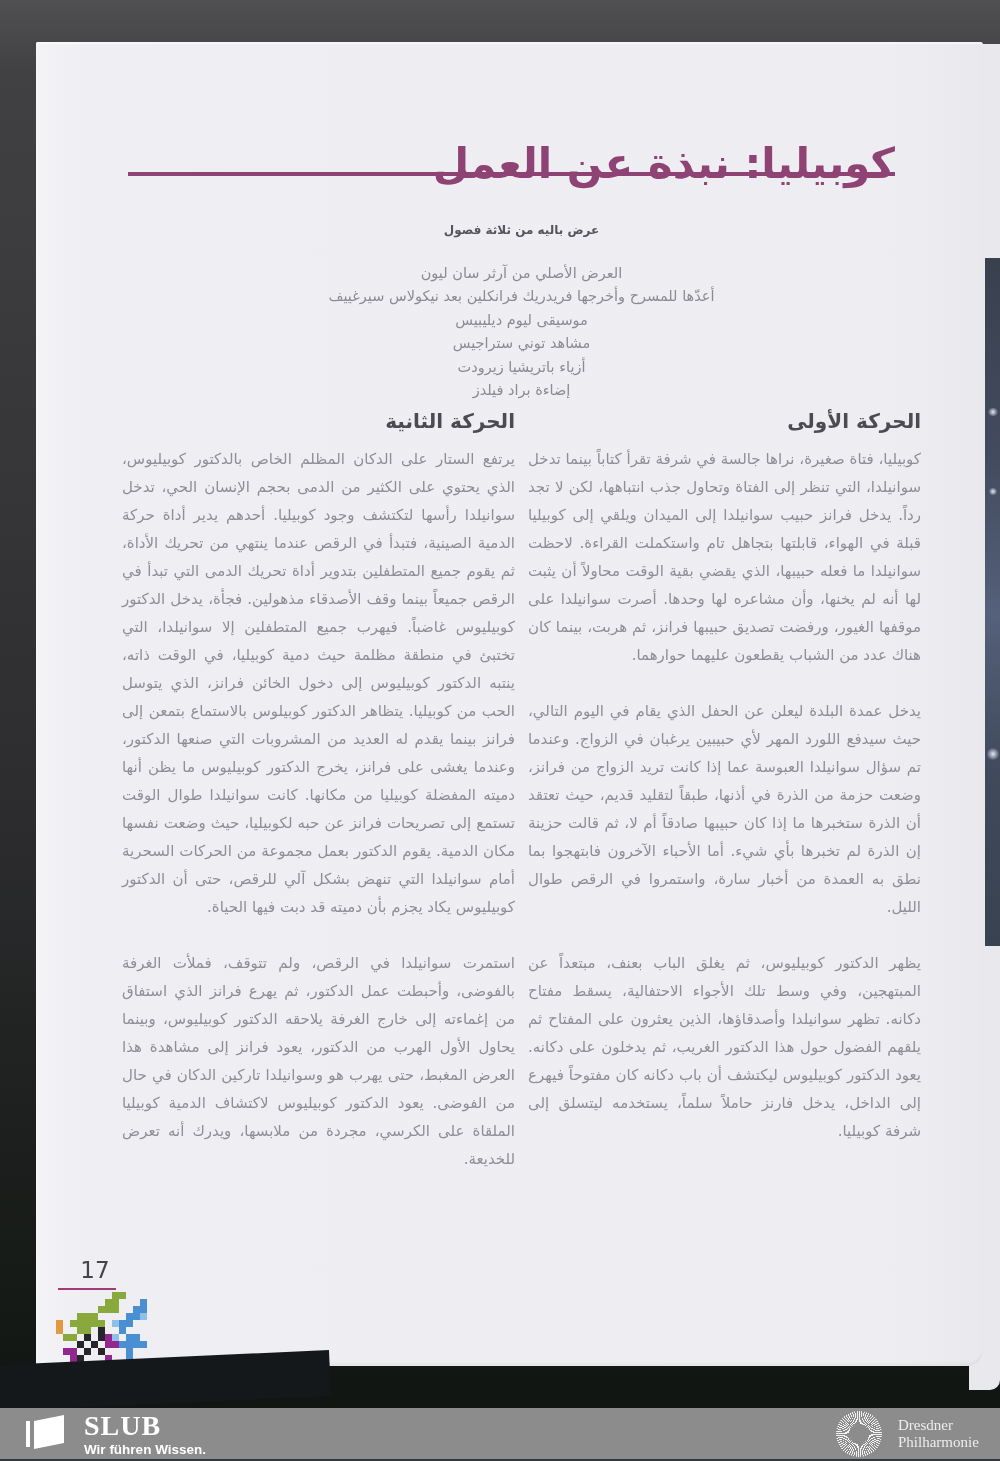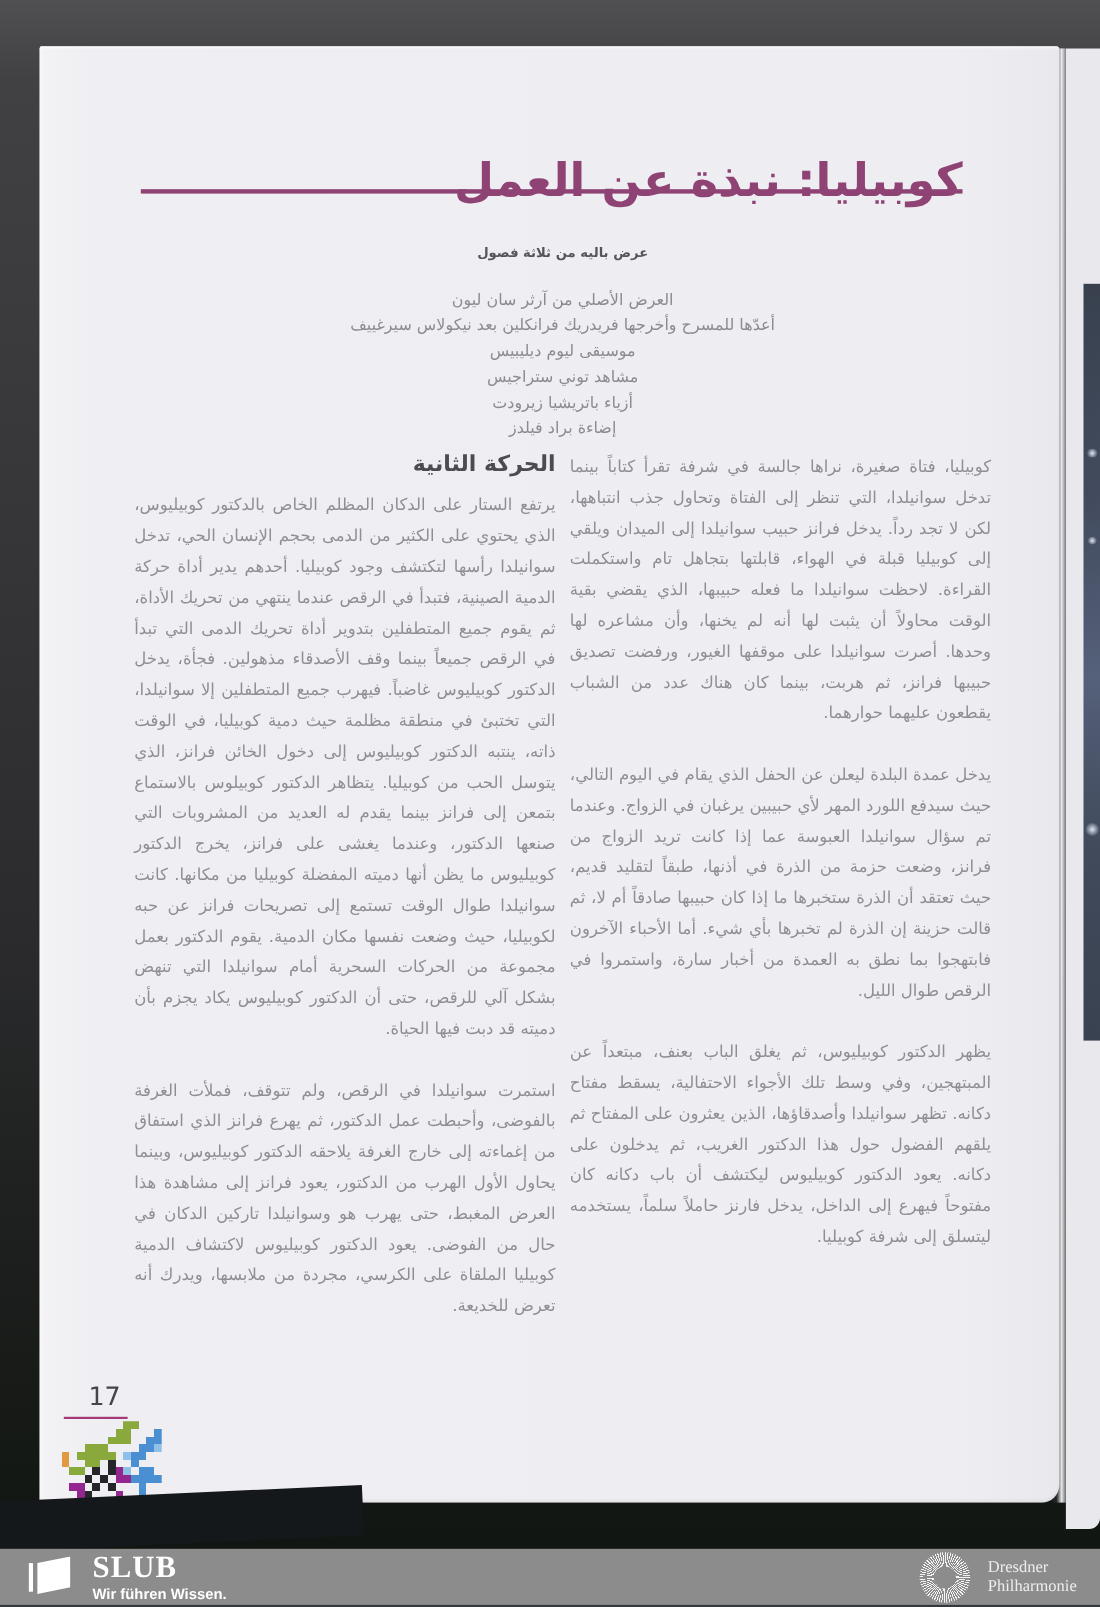--- a/index.html
+++ b/index.html
@@ -20,21 +20,21 @@
   .glint-b { left:3px; top:230px; width:10px; height:7px; }
   .glint-c { left:1px; top:490px; width:14px; height:12px; }
   .crease { position:absolute; left:955px; top:44px; width:14px; height:1322px;
     background:linear-gradient(90deg, rgba(70,65,75,0) 0%, rgba(95,90,100,.28) 40%,
                rgba(252,252,255,.9) 72%, rgba(185,182,192,.55) 100%); }
   
   .page { position:absolute; left:36px; top:42px; width:927px; height:1324px; overflow:hidden;
     background:linear-gradient(90deg,#f3f2f5 0%, #efeef2 5%, #eeedf1 90%, #e9e8ec 100%);
     border-radius:2px 3px 16px 3px;
     box-shadow: inset 0 2px 2px rgba(255,255,255,.55), inset 2px 0 3px rgba(255,255,255,.5),
-                inset 0 -2px 3px rgba(0,0,0,.06); }
+                inset 0 -2px 3px rgba(0,0,0,.06); padding-left: 20px; }
   .page-title { position:absolute; top:66px; right:88px; direction:rtl; line-height:56px;
     font-size:42px; font-weight:bold; color:#8e4374; }
   .title-rule { position:absolute; top:130px; left:92px; right:88px; height:4px; background:#8e4374; }
   .intro { position:absolute; top:178px; left:86px; right:62px; text-align:center; direction:rtl; }
   .intro-heading { margin:0 0 22px; font-size:12px; line-height:20px; font-weight:bold; color:#56555b; }
   .credit-line { margin:0; font-size:14.5px; line-height:23.4px; color:#8c8b92; }
   .columns { position:absolute; top:368px; left:86px; right:62px; display:flex; gap:13px; direction:rtl; }
   .column { flex:1; min-width:0; }
   .column-heading { margin:0 0 13px; font-size:20px; line-height:22px; font-weight:bold; color:#4c4b51; }
   .body-par { margin:0 0 28px; font-size:15px; line-height:28px; color:#8f8e95;
@@ -94,20 +94,21 @@
           <p class="credit-line">مشاهد توني ستراجيس</p>
 
           <p class="credit-line">أزياء باتريشيا زيرودت</p>
 
           <p class="credit-line">إضاءة براد فيلدز</p>
         </div>
     </div>
 
     <div class="columns">
       <div class="column">
+        <h3 class="column-heading">الحركة الأولى</h3>
         <div>
 
 
             <p class="body-par">كوبيليا، فتاة صغيرة، نراها جالسة في شرفة تقرأ كتاباً بينما تدخل سوانيلدا، التي تنظر إلى الفتاة وتحاول جذب انتباهها، لكن لا تجد رداً. يدخل فرانز حبيب سوانيلدا إلى الميدان ويلقي إلى كوبيليا قبلة في الهواء، قابلتها بتجاهل تام واستكملت القراءة. لاحظت سوانيلدا ما فعله حبيبها، الذي يقضي بقية الوقت محاولاً أن يثبت لها أنه لم يخنها، وأن مشاعره لها وحدها. أصرت سوانيلدا على موقفها الغيور، ورفضت تصديق حبيبها فرانز، ثم هربت، بينما كان هناك عدد من الشباب يقطعون عليهما حوارهما.</p>
 
             <p class="body-par">يدخل عمدة البلدة ليعلن عن الحفل الذي يقام في اليوم التالي، حيث سيدفع اللورد المهر لأي حبيبين يرغبان في الزواج. وعندما تم سؤال سوانيلدا العبوسة عما إذا كانت تريد الزواج من فرانز، وضعت حزمة من الذرة في أذنها، طبقاً لتقليد قديم، حيث تعتقد أن الذرة ستخبرها ما إذا كان حبيبها صادقاً أم لا، ثم قالت حزينة إن الذرة لم تخبرها بأي شيء. أما الأحباء الآخرون فابتهجوا بما نطق به العمدة من أخبار سارة، واستمروا في الرقص طوال الليل.</p>
 
             <p class="body-par">يظهر الدكتور كوبيليوس، ثم يغلق الباب بعنف، مبتعداً عن المبتهجين، وفي وسط تلك الأجواء الاحتفالية، يسقط مفتاح دكانه. تظهر سوانيلدا وأصدقاؤها، الذين يعثرون على المفتاح ثم يلقهم الفضول حول هذا الدكتور الغريب، ثم يدخلون على دكانه. يعود الدكتور كوبيليوس ليكتشف أن باب دكانه كان مفتوحاً فيهرع إلى الداخل، يدخل فارنز حاملاً سلماً، يستخدمه ليتسلق إلى شرفة كوبيليا.</p>
           </div>
       </div>

